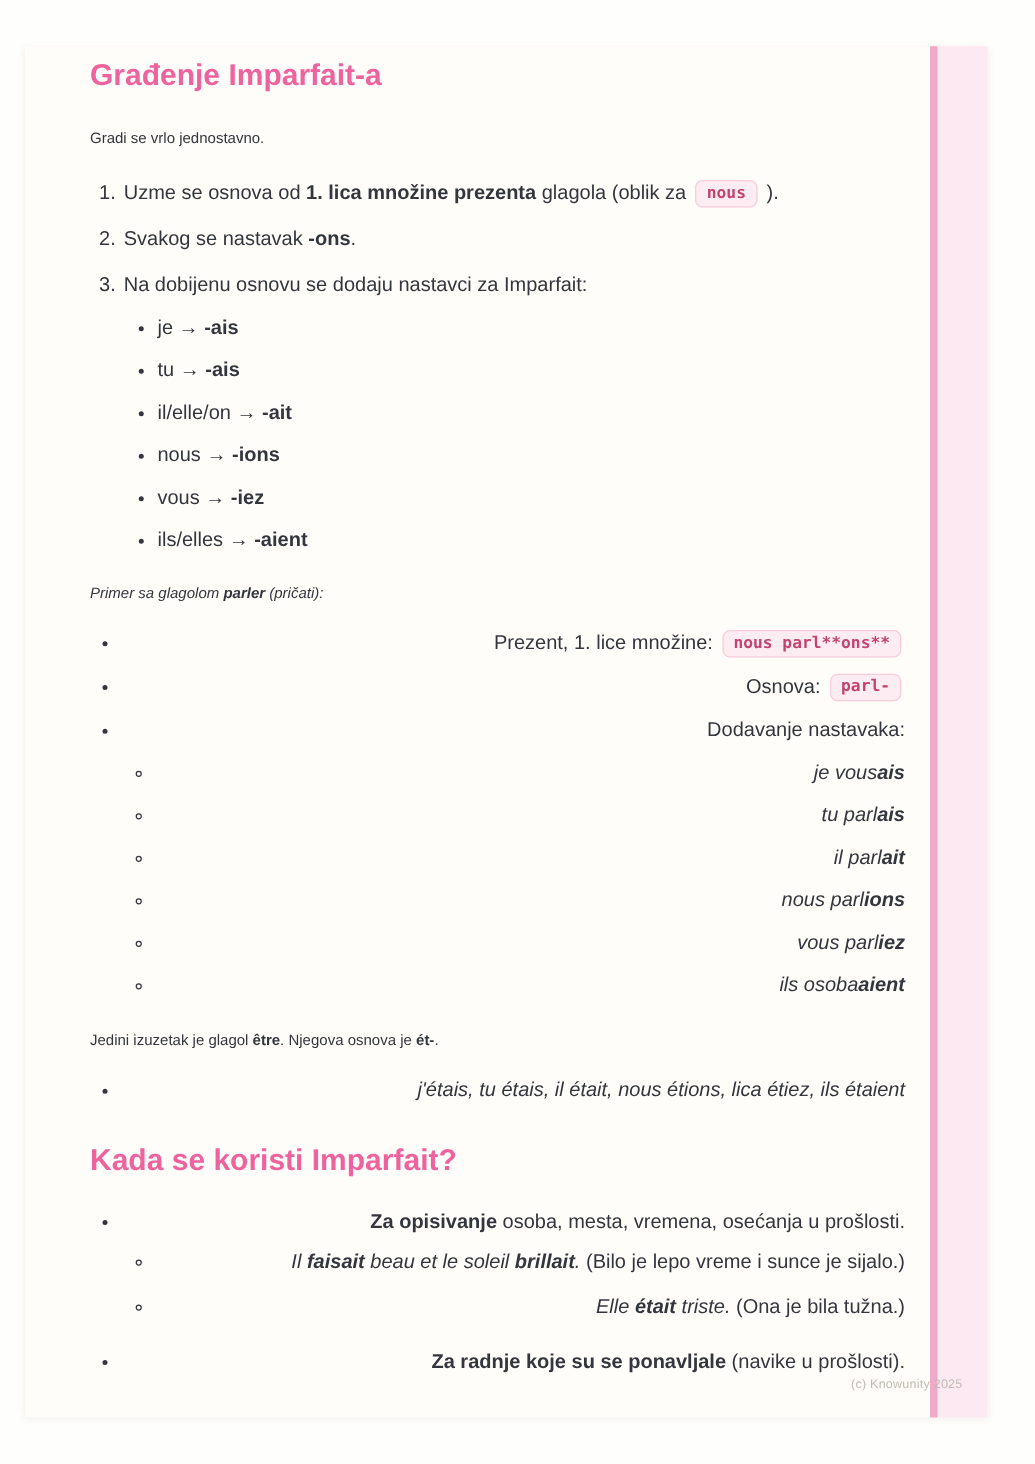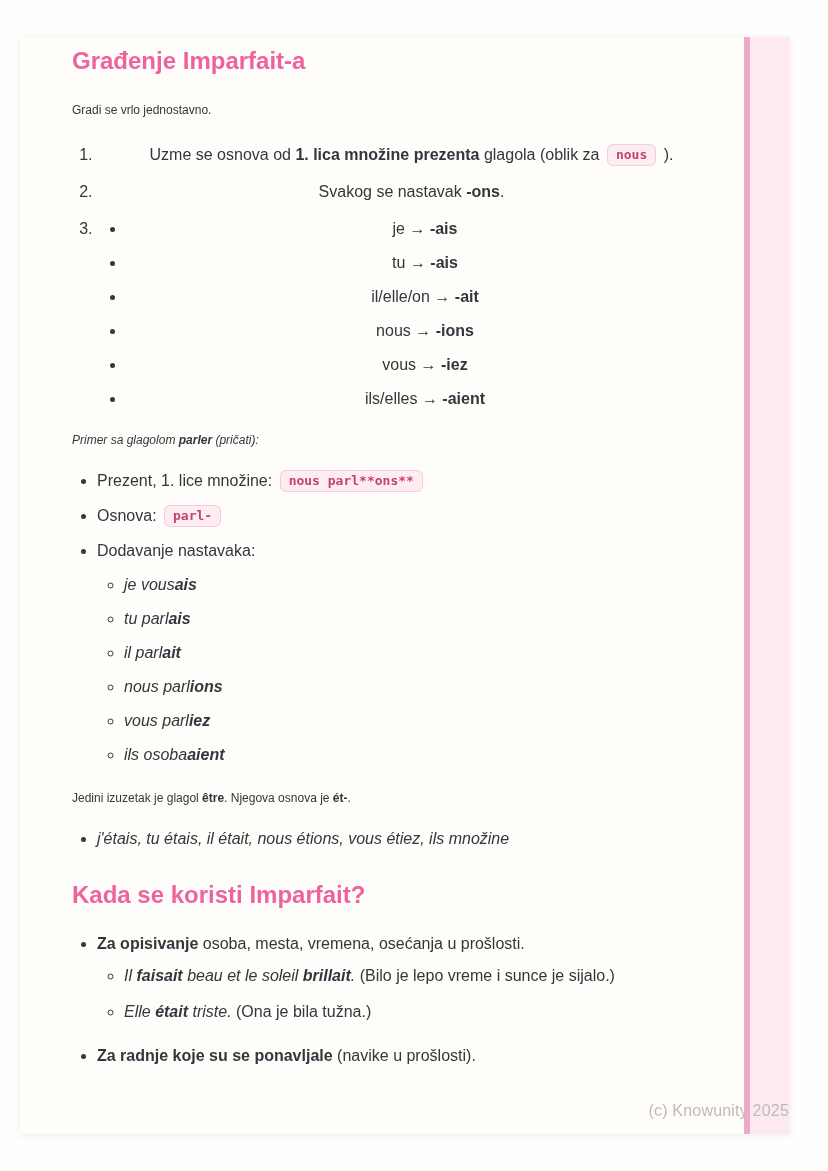--- a/index.html
+++ b/index.html
@@ -40,24 +40,24 @@
     font-weight: 700;
     margin: 0;
   }
   h1 { margin: 5px 0 24px; }
   h2 { margin: 28px 0 14px; }
   p { font-size: 12px; line-height: 1.5; margin: 0 0 14px; }
   .primer { margin: 20px 0 18px; }
   .exception { margin: 22px 0 14px; }
 
   ol.steps { margin: 24px 0 0; padding-left: 25px; font-size: 16px; line-height: 1.5; }
-  ol.steps > li { margin: 13px 0; padding-left: 2px; text-align: center; }
+  ol.steps > li { margin: 13px 0; padding-left: 2px; }
 
   ul.top { list-style: disc; margin: 20px 0 18px; padding-left: 25px; font-size: 16px; line-height: 1.5; }
-  ul.top > li { margin: 11px 0; }
+  ul.top > li { margin: 11px 0; text-align: right; }
   ul.usage > li { margin: 17px 0 20px; }
 
   ul.sub { margin: 5px 0 2px; padding-left: 27px; }
   ul.sub.disc { list-style: disc; }
   ul.sub.circle { list-style: circle; }
   ul.sub > li { margin: 10px 0; }
   ul.usage ul.sub > li { margin: 8px 0 12px; }
 
   .b { font-weight: 700; }
   .i { font-style: italic; }
@@ -70,42 +70,42 @@
     border: 1px solid var(--code-border, #f6cddd);
     border-radius: 6px;
     padding: 2px 8px 3px;
     margin: 0 3px;
     white-space: nowrap;
     position: relative;
     top: -1px;
   }
   .watermark {
     position: absolute;
-    right: 39px; top: 1102px;
-    font-size: 16px;
+    right: 58px; top: 1102px;
+    font-size: 10px;
     color: #bfbbb4;
     z-index: 3;
     letter-spacing: 0.2px;
   }
 </style>
 </head>
 <body style="--pink: #ee639e; --code-text: #c34370; --code-bg: #fdecf2; --code-border: #f6cddd; --stripe-dark: #efaac7; --stripe-light: #fce9f1;">
 
 <div class="card">
   <div class="stripe"></div>
   <div class="content">
 
     <h1>Građenje Imparfait-a</h1>
 
     <p>Gradi se vrlo jednostavno.</p>
 
     <ol class="steps">
         <li><span>Uzme se osnova od </span><span class="b">1. lica množine prezenta</span><span> glagola (oblik za </span><span class="code">nous</span><span> ).</span></li>
         <li><span>Svakog se nastavak </span><span class="b">-ons</span><span>.</span></li>
-        <li><ul class="sub disc">
+        <li><span>Na dobijenu osnovu se dodaju nastavci za Imparfait:</span><ul class="sub disc">
             <li><span>je → </span><span class="b">-ais</span></li>
             <li><span>tu → </span><span class="b">-ais</span></li>
             <li><span>il/elle/on → </span><span class="b">-ait</span></li>
             <li><span>nous → </span><span class="b">-ions</span></li>
             <li><span>vous → </span><span class="b">-iez</span></li>
             <li><span>ils/elles → </span><span class="b">-aient</span></li>
           </ul></li>
       </ol>
 
     <p class="primer"><span class="i">Primer sa glagolom </span><span class="b i">parler</span><span class="i"> (pričati):</span></p>
@@ -119,21 +119,21 @@
             <li><span class="i">il parl</span><span class="b i">ait</span></li>
             <li><span class="i">nous parl</span><span class="b i">ions</span></li>
             <li><span class="i">vous parl</span><span class="b i">iez</span></li>
             <li><span class="i">ils osoba</span><span class="b i">aient</span></li>
           </ul></li>
       </ul>
 
     <p class="exception"><span>Jedini izuzetak je glagol </span><span class="b">être</span><span>. Njegova osnova je </span><span class="b">ét-</span><span>.</span></p>
 
     <ul class="top">
-        <li><span class="i">j'étais, tu étais, il était, nous étions, vous étiez, ils množine</span></li>
+        <li><span class="i">j'étais, tu étais, il était, nous étions, lica étiez, ils étaient</span></li>
       </ul>
 
     <h2>Kada se koristi Imparfait?</h2>
 
     <ul class="top usage">
         <li><span class="b">Za opisivanje</span><span> osoba, mesta, vremena, osećanja u prošlosti.</span><ul class="sub circle">
             <li><span class="i">Il </span><span class="b i">faisait</span><span class="i"> beau et le soleil </span><span class="b i">brillait</span><span class="i">.</span><span> (Bilo je lepo vreme i sunce je sijalo.)</span></li>
             <li><span class="i">Elle </span><span class="b i">était</span><span class="i"> triste.</span><span> (Ona je bila tužna.)</span></li>
           </ul></li>
         <li><span class="b">Za radnje koje su se ponavljale</span><span> (navike u prošlosti).</span></li>

